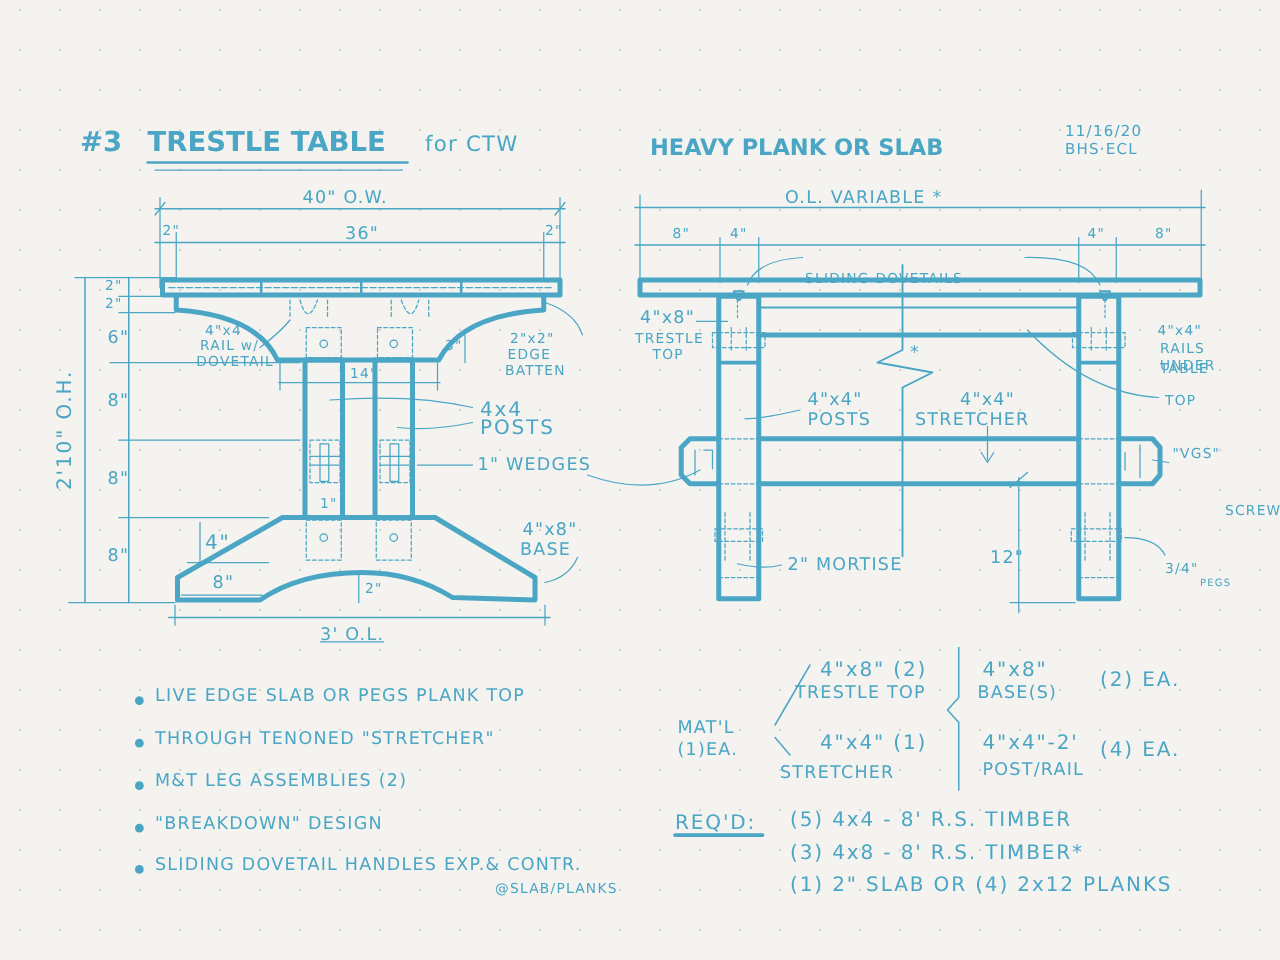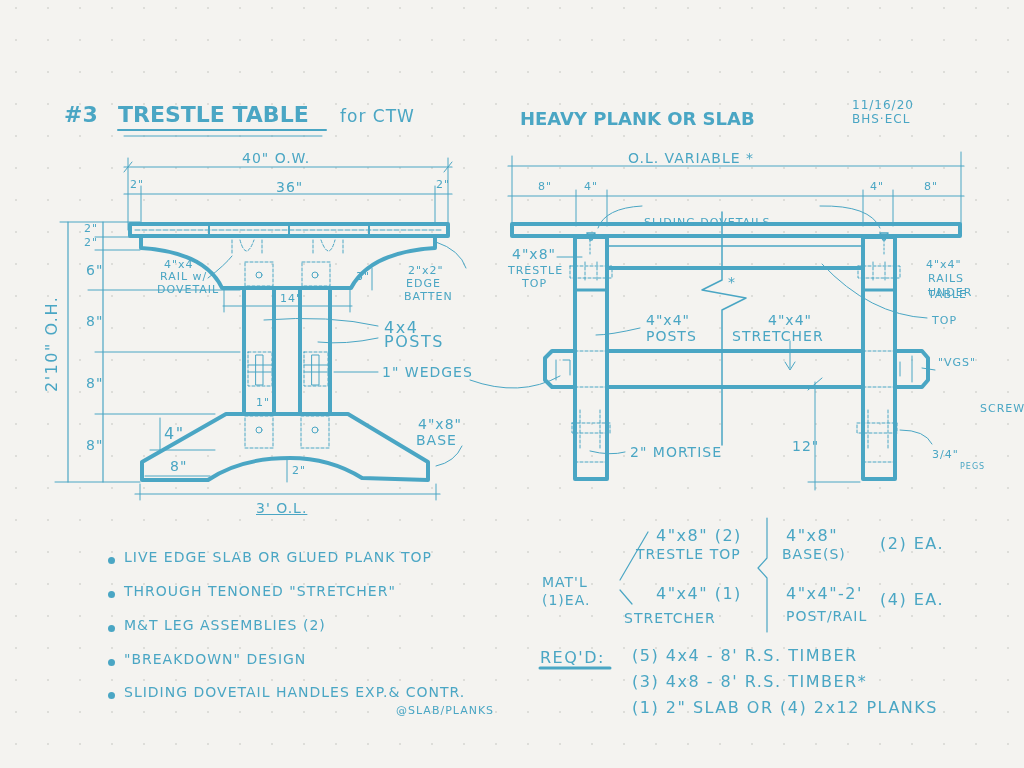--- a/index.html
+++ b/index.html
@@ -265,21 +265,21 @@
 <div class="t sm" style="left:938px;top:356px;">"VGS"</div>
 <div class="t sm" style="left:980px;top:370px;margin-top:32px;">SCREW</div>
 
 <div class="t md" style="left:630px;top:444px;">2" MORTISE</div>
 <div class="t md" style="left:792px;top:438px;">12"</div>
 <div class="t sm" style="left:932px;top:448px;">3/4"</div>
 <div class="t" style="left:928px;top:462px;font-size:8px;margin-left:32px;">PEGS</div>
 
 <div>
   <span class="bullet" style="left:108px;top:557px;"></span>
-  <div class="t md" style="left:124px;top:549px;">LIVE EDGE SLAB OR GLUED PLANK TOP</div>
+  <div class="t md" style="left:124px;top:549px;">LIVE EDGE SLAB OR PEGS PLANK TOP</div>
   <span class="bullet" style="left:108px;top:591px;"></span>
   <div class="t md" style="left:124px;top:583px;">THROUGH TENONED "STRETCHER"</div>
   <span class="bullet" style="left:108px;top:625px;"></span>
   <div class="t md" style="left:124px;top:617px;">M&amp;T LEG ASSEMBLIES (2)</div>
   <span class="bullet" style="left:108px;top:659px;"></span>
   <div class="t md" style="left:124px;top:651px;">"BREAKDOWN" DESIGN</div>
   <span class="bullet" style="left:108px;top:692px;"></span>
   <div class="t md" style="left:124px;top:684px;">SLIDING DOVETAIL HANDLES EXP.&amp; CONTR.</div>
   <div class="t sm" style="left:396px;top:704px;">@SLAB/PLANKS</div>
 </div>

